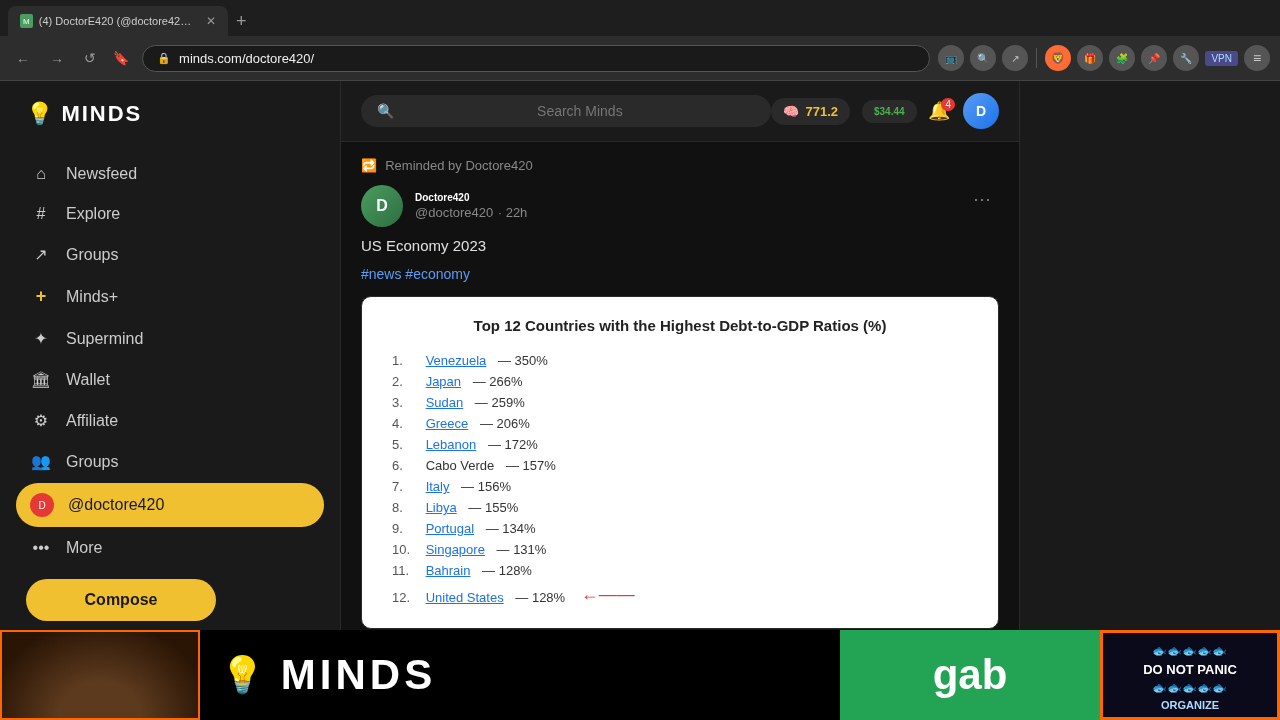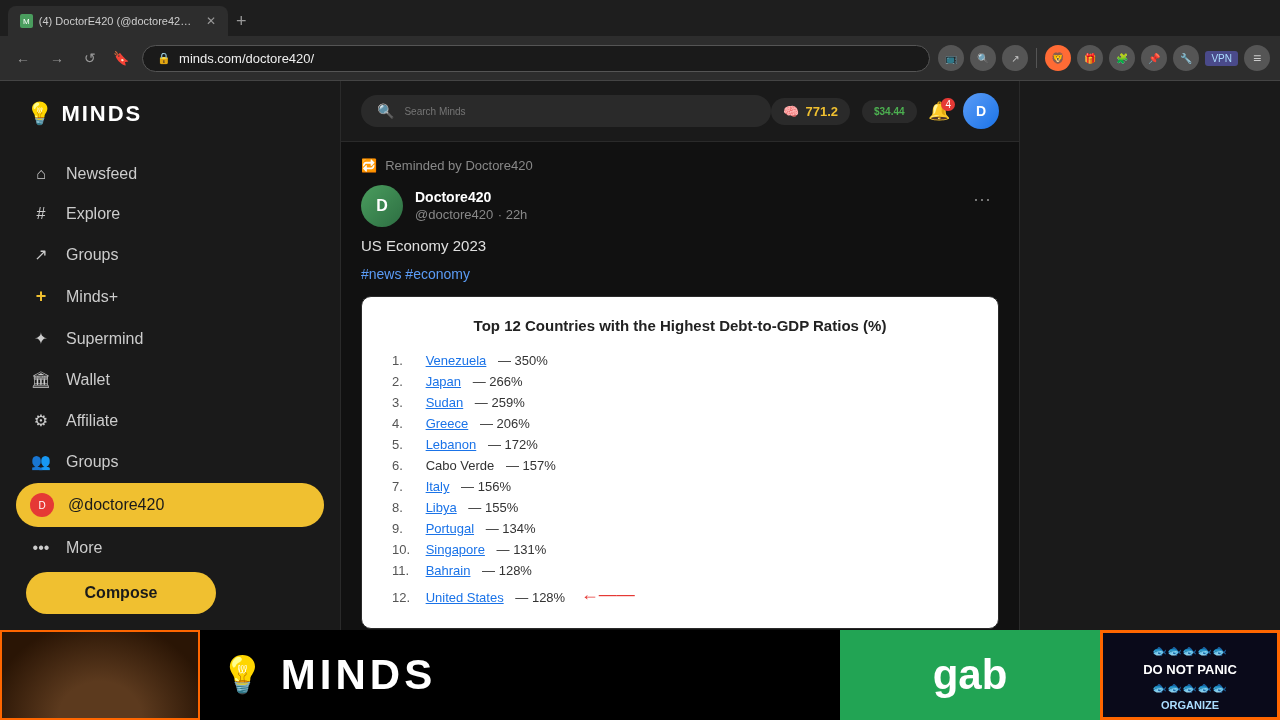--- a/index.html
+++ b/index.html
@@ -28,30 +28,30 @@
     .page { display: flex; flex: 1; overflow: hidden; }
 
     
     .sidebar { width: 340px; background: #1a1a1a; padding: 20px 16px; flex-shrink: 0; overflow-y: auto; }
     .sidebar-logo { display: flex; align-items: center; gap: 8px; margin-bottom: 28px; padding-left: 10px; }
     .logo-icon { font-size: 22px; color: #f0c040; }
     .logo-text { font-size: 22px; font-weight: bold; color: white; letter-spacing: 2px; }
     .nav-item { display: flex; align-items: center; gap: 14px; padding: 10px 14px; border-radius: 8px; cursor: pointer; color: #ccc; font-size: 16px; margin-bottom: 2px; }
     .nav-item.active { background: #f0c030; color: #1a1a1a; border-radius: 24px; }
     .nav-icon { width: 22px; text-align: center; font-size: 16px; }
-    .compose-btn { background: #f0c030; color: #1a1a1a; border: none; border-radius: 24px; padding: 12px 28px; font-size: 16px; font-weight: 600; cursor: pointer; margin-top: 3px; width: 190px; margin-left: 10px; }
+    .compose-btn { background: #f0c030; color: #1a1a1a; border: none; border-radius: 24px; padding: 12px 28px; font-size: 16px; font-weight: 600; cursor: pointer; margin-top: 10px; width: 190px; margin-left: 10px; }
 
     
     .main-content { flex: 1; background: #111; overflow-y: auto; border-left: 1px solid #2a2a2a; border-right: 1px solid #2a2a2a; }
 
     
     .site-header { background: #1a1a1a; padding: 12px 20px; display: flex; align-items: center; justify-content: space-between; border-bottom: 1px solid #2a2a2a; position: sticky; top: 0; z-index: 10; }
     .search-bar { display: flex; align-items: center; gap: 10px; background: #2a2a2a; border-radius: 20px; padding: 8px 16px; width: 420px; }
     .search-icon { color: #888; font-size: 14px; }
-    .search-input { background: none; border: none; color: #ccc; font-size: 10px; flex: 1; outline: none; }
+    .search-input { background: none; border: none; color: #ccc; font-size: 14px; flex: 1; outline: none; text-align: center; }
     .header-right { display: flex; align-items: center; gap: 12px; }
     .points-badge { background: #2a2a2a; border-radius: 20px; padding: 6px 12px; display: flex; align-items: center; gap: 6px; color: #f0c030; font-size: 13px; font-weight: 600; }
     .money-badge { background: #2a2a2a; border-radius: 20px; padding: 6px 12px; color: #4caf50; font-size: 10px; font-weight: 600; }
     .notif-btn { position: relative; background: none; border: none; cursor: pointer; color: #ccc; font-size: 18px; }
     .notif-badge { position: absolute; top: -2px; right: -4px; background: #e53935; color: white; font-size: 10px; border-radius: 8px; padding: 1px 4px; }
     .avatar-btn { width: 36px; height: 36px; border-radius: 50%; background: #f0c030; border: none; cursor: pointer; overflow: hidden; }
 
     
     .post-container { padding: 16px 20px; border-bottom: 1px solid #2a2a2a; }
     .reminded-by { display: flex; align-items: center; gap: 8px; color: #888; font-size: 13px; margin-bottom: 12px; }
@@ -216,21 +216,21 @@
 
       <div class="reminded-by">
         <span class="reminded-icon">🔁</span>
         <span>Reminded by Doctore420</span>
       </div>
 
       <div class="post-header">
         <div class="post-user">
           <div class="post-avatar">D</div>
           <div class="post-user-info">
-            <div style="color:white;font-size:14px;font-weight:600;cursor:pointer;">Doctore420</div>
+            <div style="color:white;font-size:10px;font-weight:600;cursor:pointer;">Doctore420</div>
             <span style="color:#888;font-size:13px;">@doctore420</span>
             <span style="color:#888;font-size:13px;"> · </span>
             <span style="color:#888;font-size:13px;">22h</span>
           </div>
         </div>
         <button class="more-btn">···</button>
       </div>
 
       <div class="post-text">US Economy 2023</div>
       <div class="post-tags">#news #economy</div>

